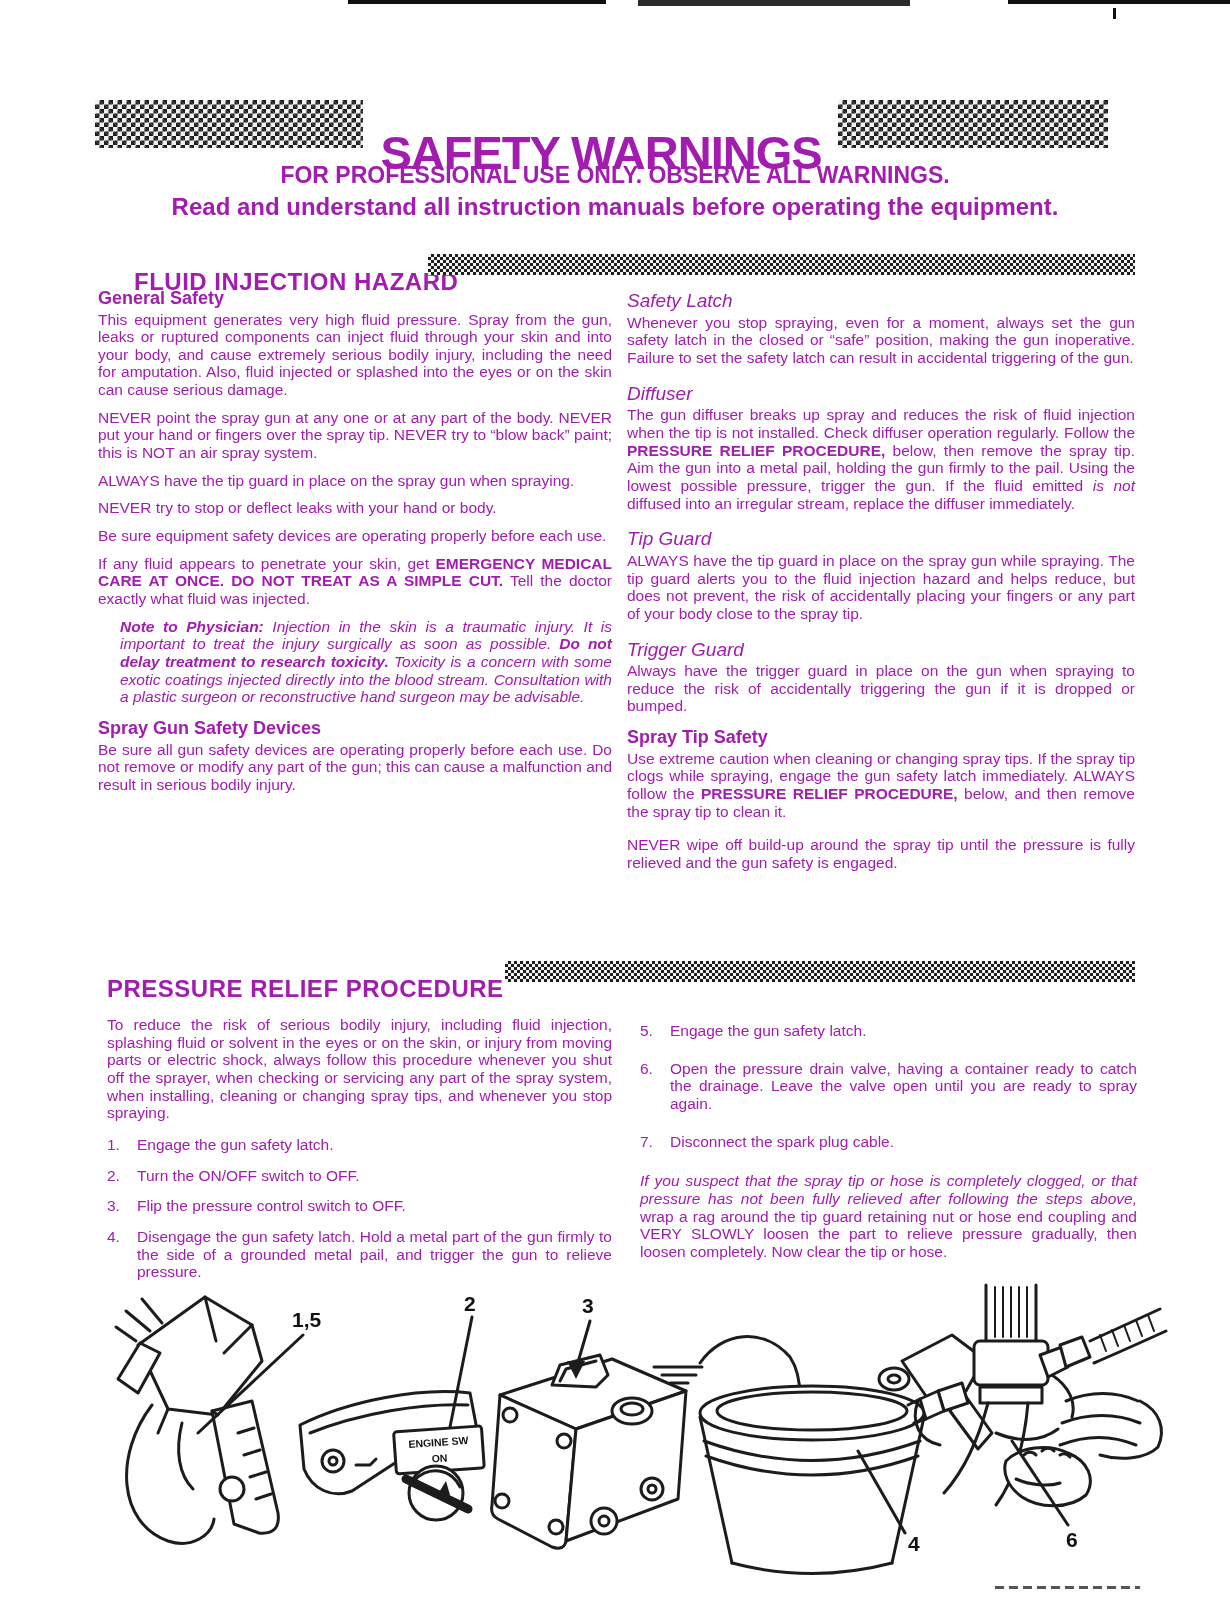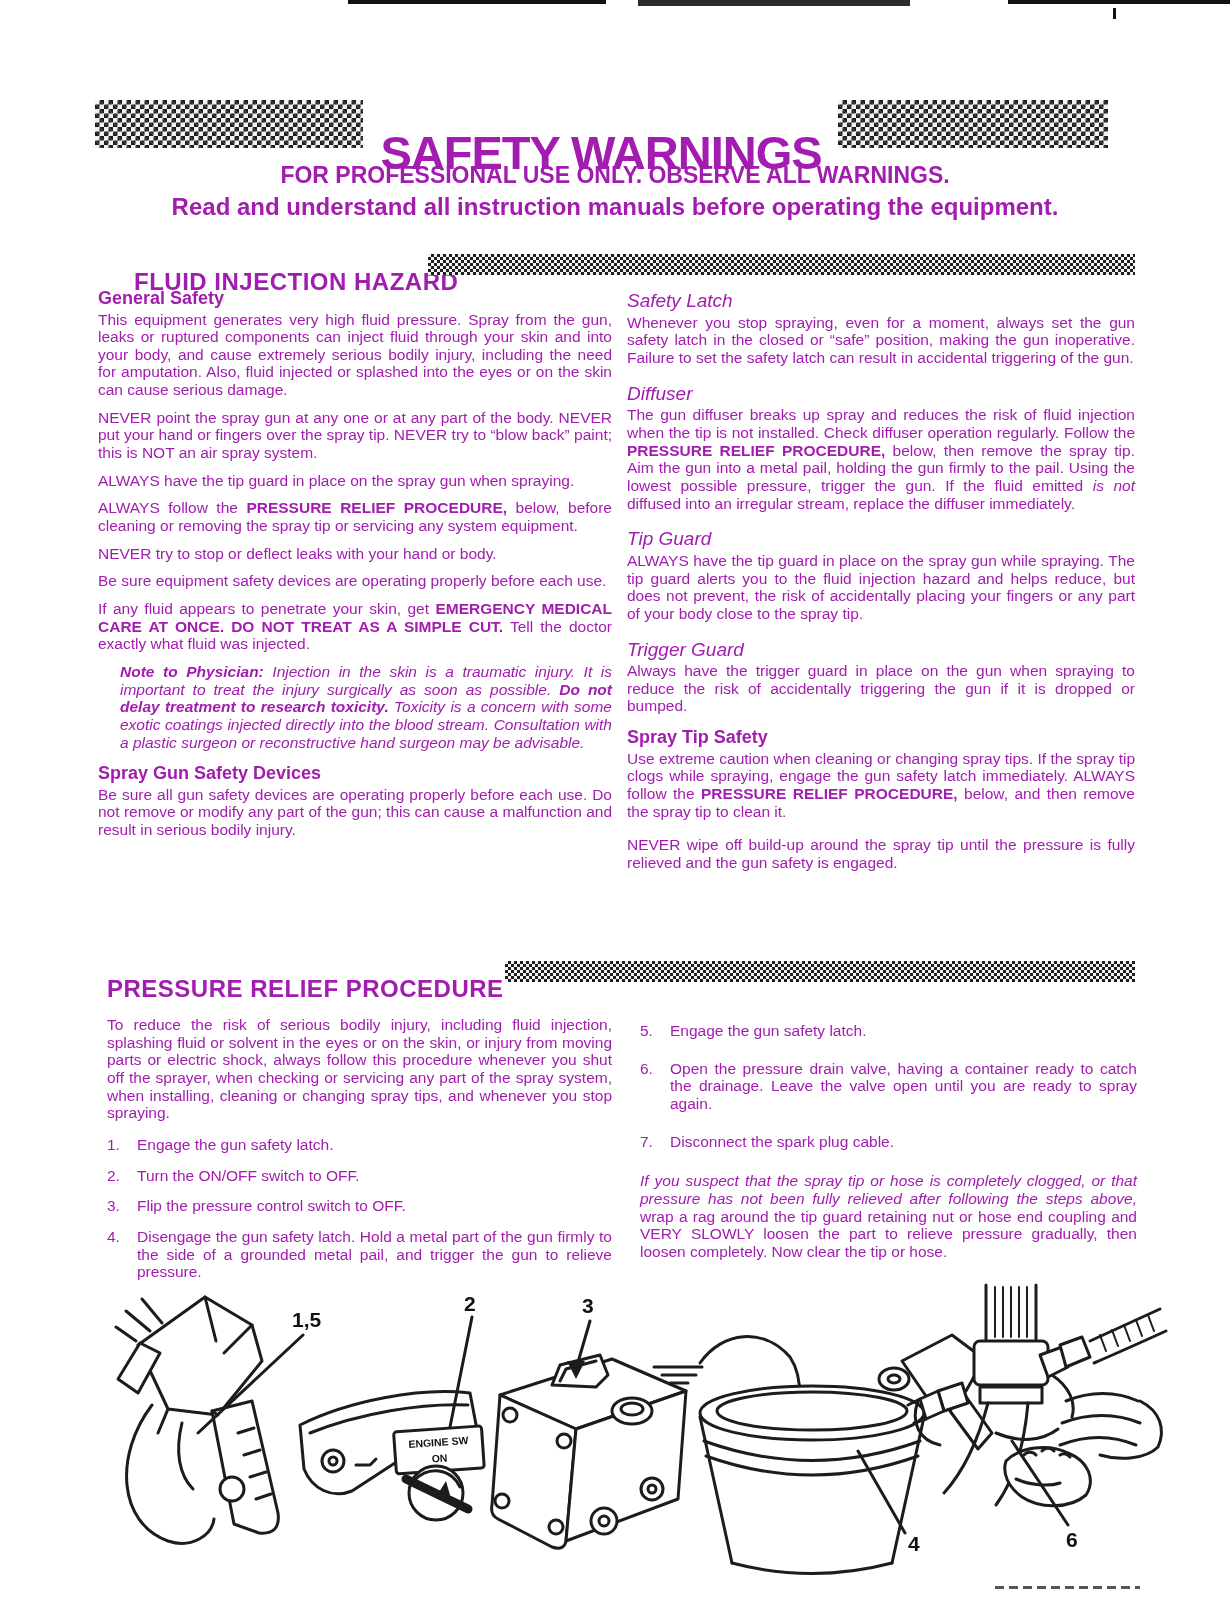--- a/index.html
+++ b/index.html
@@ -65,21 +65,20 @@
   </div>
 
   <h2 class="sec-h" style="left:98px;top:248px;margin-left:36px;">FLUID INJECTION HAZARD</h2>
   <div class="bar-sec checker" style="left:428px;top:254px;width:707px;"></div>
 
   <div class="col" style="left:98px;top:288px;width:514px;">
     <h3 class="first">General Safety</h3>
     <p>This equipment generates very high fluid pressure. Spray from the gun, leaks or ruptured components can inject fluid through your skin and into your body, and cause extremely serious bodily injury, including the need for amputation. Also, fluid injected or splashed into the eyes or on the skin can cause serious damage.</p>
     <p>NEVER point the spray gun at any one or at any part of the body. NEVER put your hand or fingers over the spray tip. NEVER try to “blow back” paint; this is NOT an air spray system.</p>
     <p>ALWAYS have the tip guard in place on the spray gun when spraying.</p>
-    <p><span>ALWAYS follow the </span><span style="font-weight: bold;">PRESSURE RELIEF PROCEDURE,</span><span> below, before cleaning or removing the spray tip or servicing any system equipment.</span></p>
     <p>NEVER try to stop or deflect leaks with your hand or body.</p>
     <p>Be sure equipment safety devices are operating properly before each use.</p>
     <p><span>If any fluid appears to penetrate your skin, get </span><span style="font-weight: bold;">EMERGENCY MEDICAL CARE AT ONCE. DO NOT TREAT AS A SIMPLE CUT.</span><span> Tell the doctor exactly what fluid was injected.</span></p>
     <div class="note"><span style="font-weight: bold;">Note to Physician: </span><span style="font-style: italic;">Injection in the skin is a traumatic injury. It is important to treat the injury surgically as soon as possible. </span><span style="font-weight: bold; font-style: italic;">Do not delay treatment to research toxicity. </span><span style="font-style: italic;">Toxicity is a concern with some exotic coatings injected directly into the blood stream. Consultation with a plastic surgeon or reconstructive hand surgeon may be advisable.</span></div>
     <h3>Spray Gun Safety Devices</h3>
     <p>Be sure all gun safety devices are operating properly before each use. Do not remove or modify any part of the gun; this can cause a malfunction and result in serious bodily injury.</p>
   </div>
 
   <div class="col" style="left:627px;top:290px;width:508px;">
     <h3 class="ital first" style="margin-top:0;">Safety Latch</h3>

